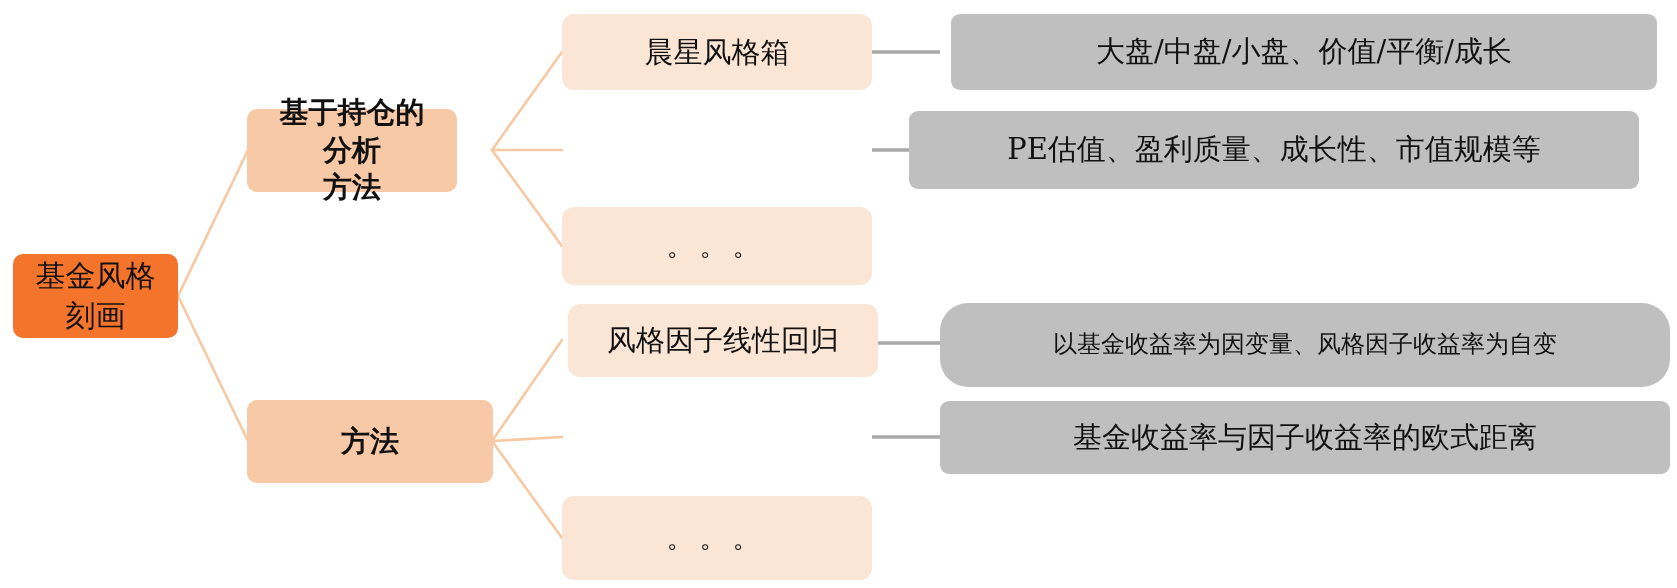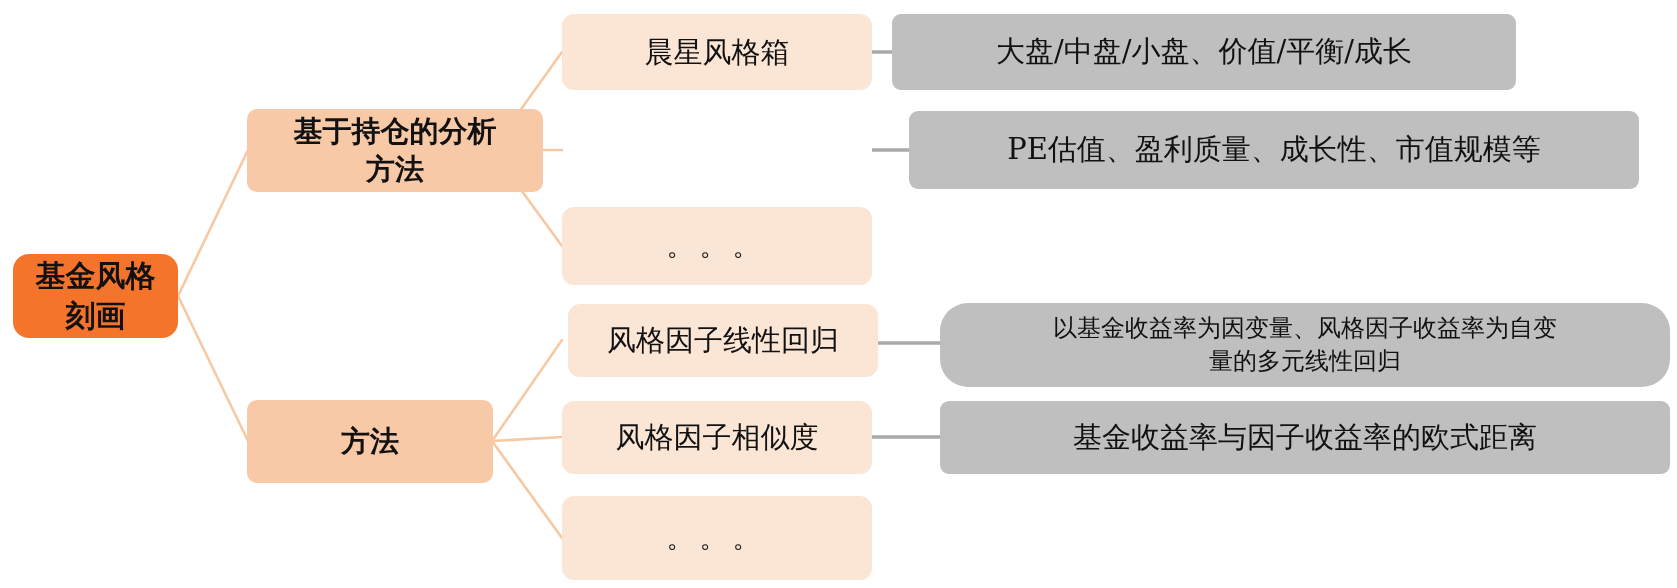--- a/index.html
+++ b/index.html
@@ -25,22 +25,22 @@
     box-sizing: border-box;
     display: flex;
     flex-direction: column;
     align-items: center;
     justify-content: center;
     text-align: center;
     padding: 2px 20px;
   }
   .root {
     background: var(--root-fill, #F5742C);
-    border-radius: 16px;
-    font-weight: bold;
+    border-radius: 10px;
+    font-weight: normal;
     font-size: 30px;
     line-height: 1.32;
     align-items: center;
   }
   .branch {
     background: var(--branch-fill, #F8C9A6);
     border-radius: 10px;
     font-weight: bold;
     font-size: 29px;
     line-height: 1.3;
@@ -82,44 +82,42 @@
     <line class="gline" x1="872" y1="150" x2="940" y2="150"></line>
     <line class="gline" x1="872" y1="343" x2="940" y2="343"></line>
     <line class="gline" x1="872" y1="437" x2="940" y2="437"></line>
   </svg>
 
   <div class="node root" style="left:13px; top:254px; width:165px; height:84px;">
     <div>基金风格</div>
     <div>刻画</div>
   </div>
 
-  <div class="node branch" style="left:247px; top:109px; width:296px; height:83px;">
+  <div class="node branch" style="left:247px; top:109px; width:210px; height:83px;">
     <div>基于持仓的分析</div>
     <div>方法</div>
   </div>
 
   <div class="node branch" style="left:247px; top:400px; width:246px; height:83px;">
     <div>方法</div>
   </div>
 
   <div class="node leaf" style="left:562px; top:14px; width:310px; height:76px;">晨星风格箱</div>
 
 
   <div class="node leaf dots" style="left:562px; top:207px; width:310px; height:78px;">。。。</div>
 
   <div class="node leaf" style="left:568px; top:304px; width:310px; height:73px;">风格因子线性回归</div>
 
-  <div class="node leaf" style="left:562px; top:401px; width:310px; height:73px;">风格因子相似度</div>
 
   <div class="node leaf dots" style="left:562px; top:496px; width:310px; height:84px;">。。。</div>
 
-  <div class="node detail" style="left:892px; top:14px; width:624px; height:76px;">大盘/中盘/小盘、价值/平衡/成长</div>
+  <div class="node detail" style="left:951px; top:14px; width:706px; height:76px;">大盘/中盘/小盘、价值/平衡/成长</div>
 
   <div class="node detail" style="left:909px; top:111px; width:730px; height:78px;">PE估值、盈利质量、成长性、市值规模等</div>
 
   <div class="node detail two-line" style="left:940px; top:303px; width:730px; height:84px;">
     <div>以基金收益率为因变量、风格因子收益率为自变</div>
-    <div>量的多元线性回归</div>
   </div>
 
   <div class="node detail" style="left:940px; top:401px; width:730px; height:73px;text-align:right;">基金收益率与因子收益率的欧式距离</div>
 
 </div>
 
 </body></html>

